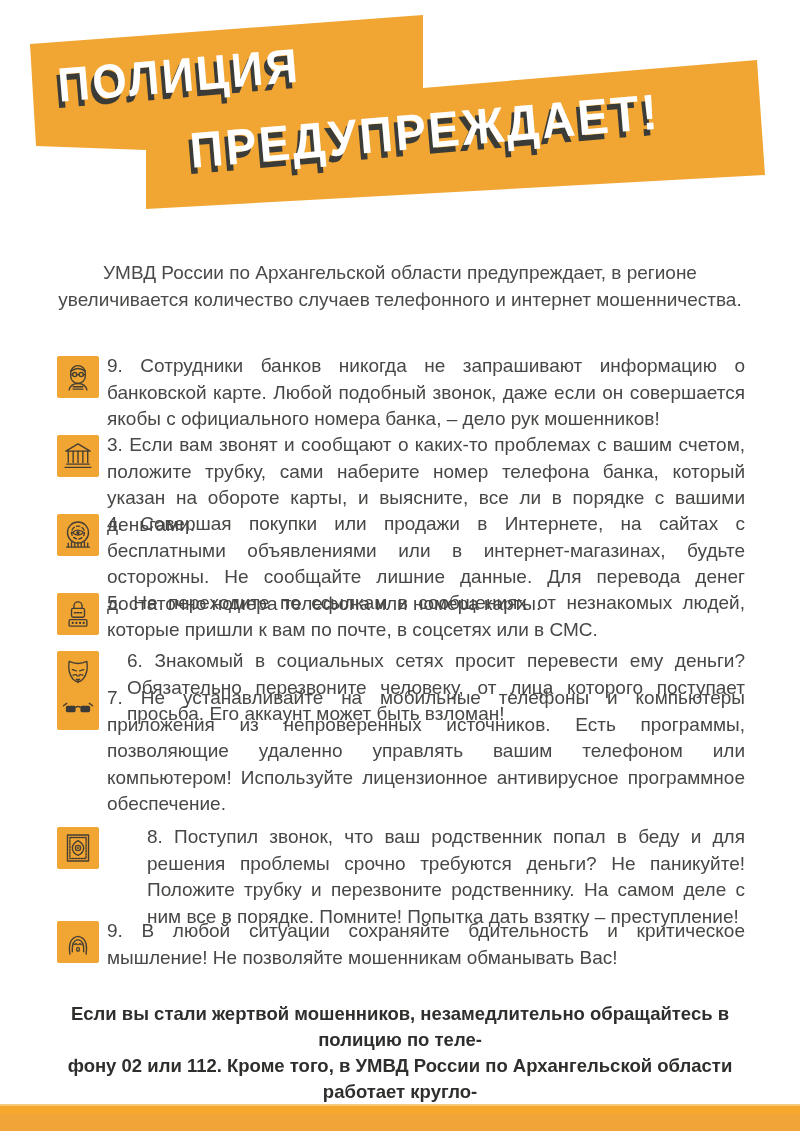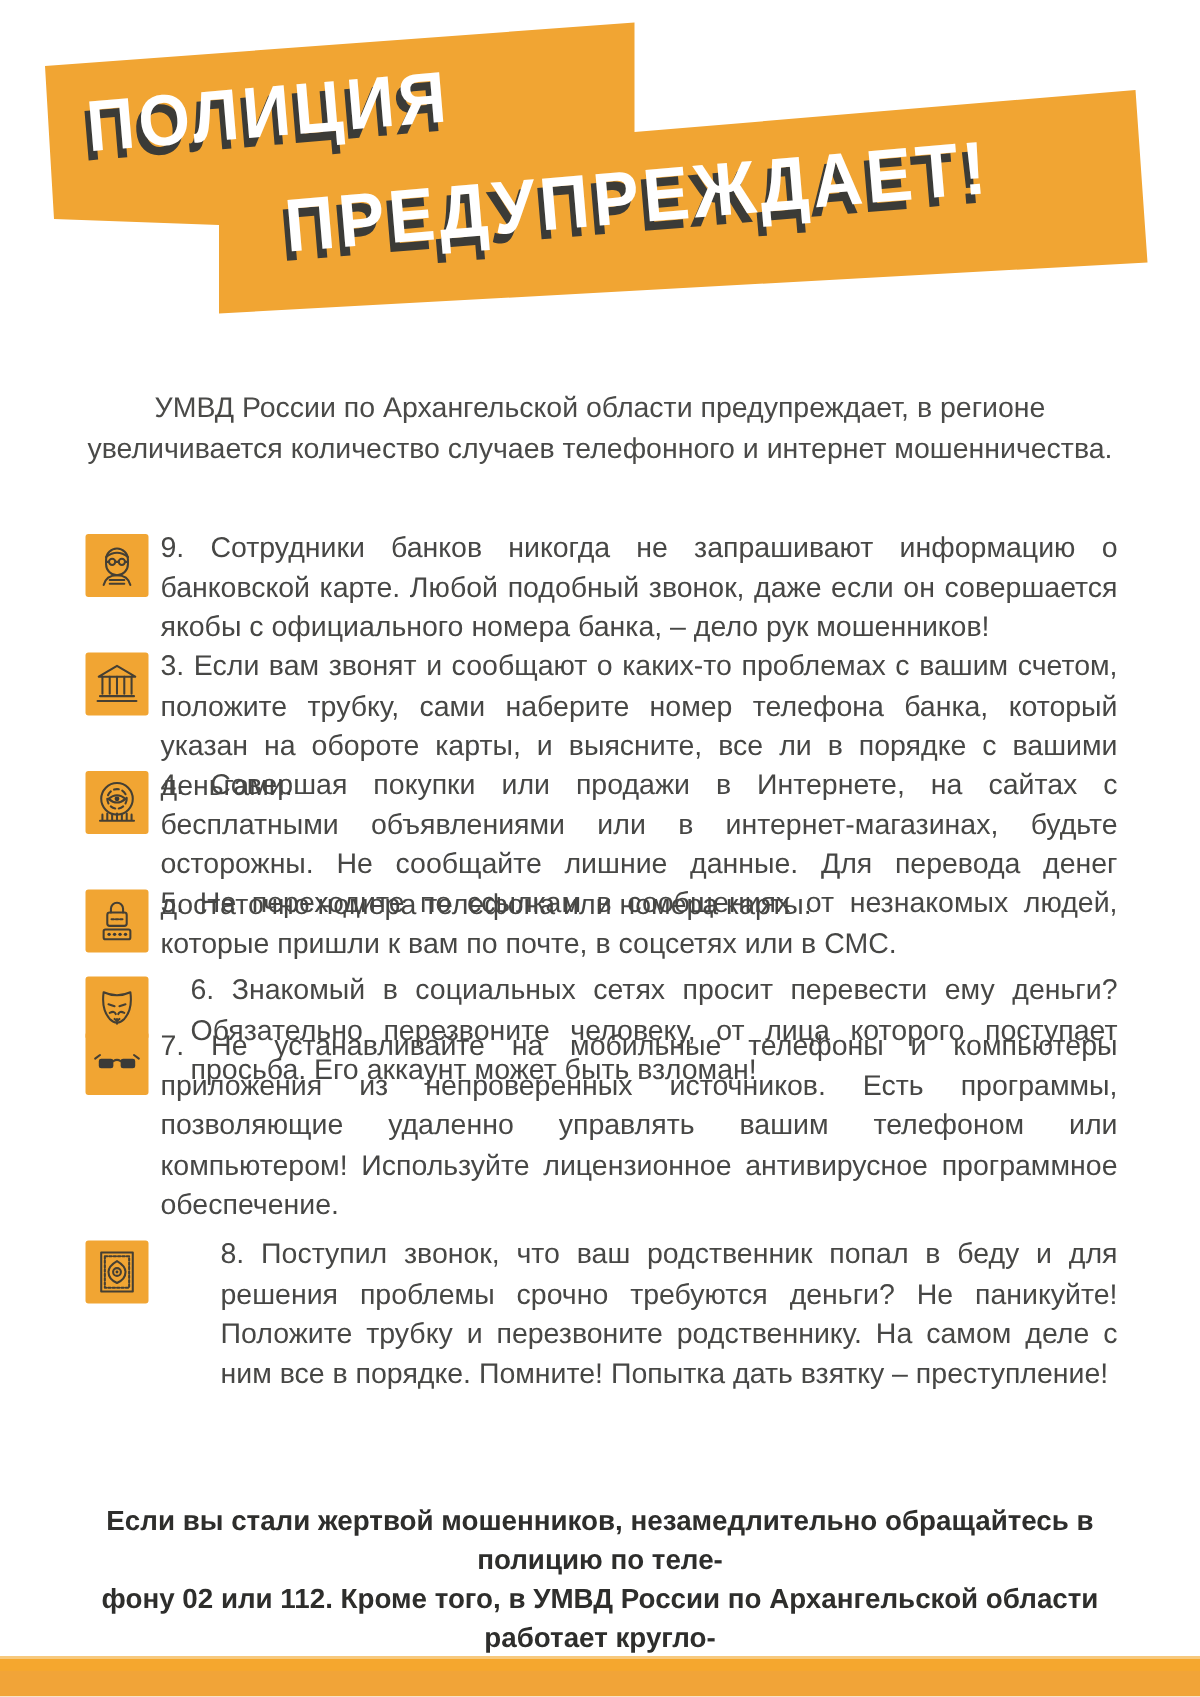--- a/index.html
+++ b/index.html
@@ -156,20 +156,31 @@
         <rect class="ic" x="8" y="5" width="26" height="32"></rect>
         <rect class="ic" x="11" y="8" width="20" height="26" stroke-dasharray="2 1.6"></rect>
         <path class="ic" d="M21,12 q7,4 7,9 q0,6 -7,9 q-7,-3 -7,-9 q0,-5 7,-9 Z"></path>
         <circle class="ic" cx="21" cy="21" r="3.2"></circle>
         <circle class="ic-fill" cx="21" cy="21" r="1.2"></circle>
       </svg>
     </span>
     <p class="item-text">8. Поступил звонок, что ваш родственник попал в беду и для решения проблемы срочно требуются деньги? Не паникуйте! Положите трубку и перезвоните родственнику. На самом деле с ним все в порядке. Помните! Попытка дать взятку – преступление!</p>
   </div>
 
+  <div class="item i9">
+    <span class="icon-box">
+      <svg width="34" height="34" viewBox="0 0 42 42">
+        <path class="ic" d="M11,36 q-3,-20 10,-22 q13,2 10,22"></path>
+        <path class="ic" d="M14,33 q-1,-14 7,-15 q8,1 7,15"></path>
+        <path class="ic" d="M17,24 q1.5,-1.5 3,0 M22,24 q1.5,-1.5 3,0"></path>
+        <ellipse class="ic" cx="21" cy="30" rx="1.8" ry="2.4"></ellipse>
+      </svg>
+    </span>
+    <p class="item-text">9. В любой ситуации сохраняйте бдительность и критическое мышление! Не позволяйте мошенникам обманывать Вас!</p>
+  </div>
 
   <div class="footer">Если вы стали жертвой мошенников, незамедлительно обращайтесь в полицию по теле-
 фону 02 или 112. Кроме того, в УМВД России по Архангельской области работает кругло-
 суточный «телефон доверия» - 216-555, позвонив по которому граждане могут сообщить
 имеющуюся у них информацию о готовящихся или совершенных преступлениях.</div>
 
   <div class="bottom-bar"></div>
 </div>
 
 </body></html>

